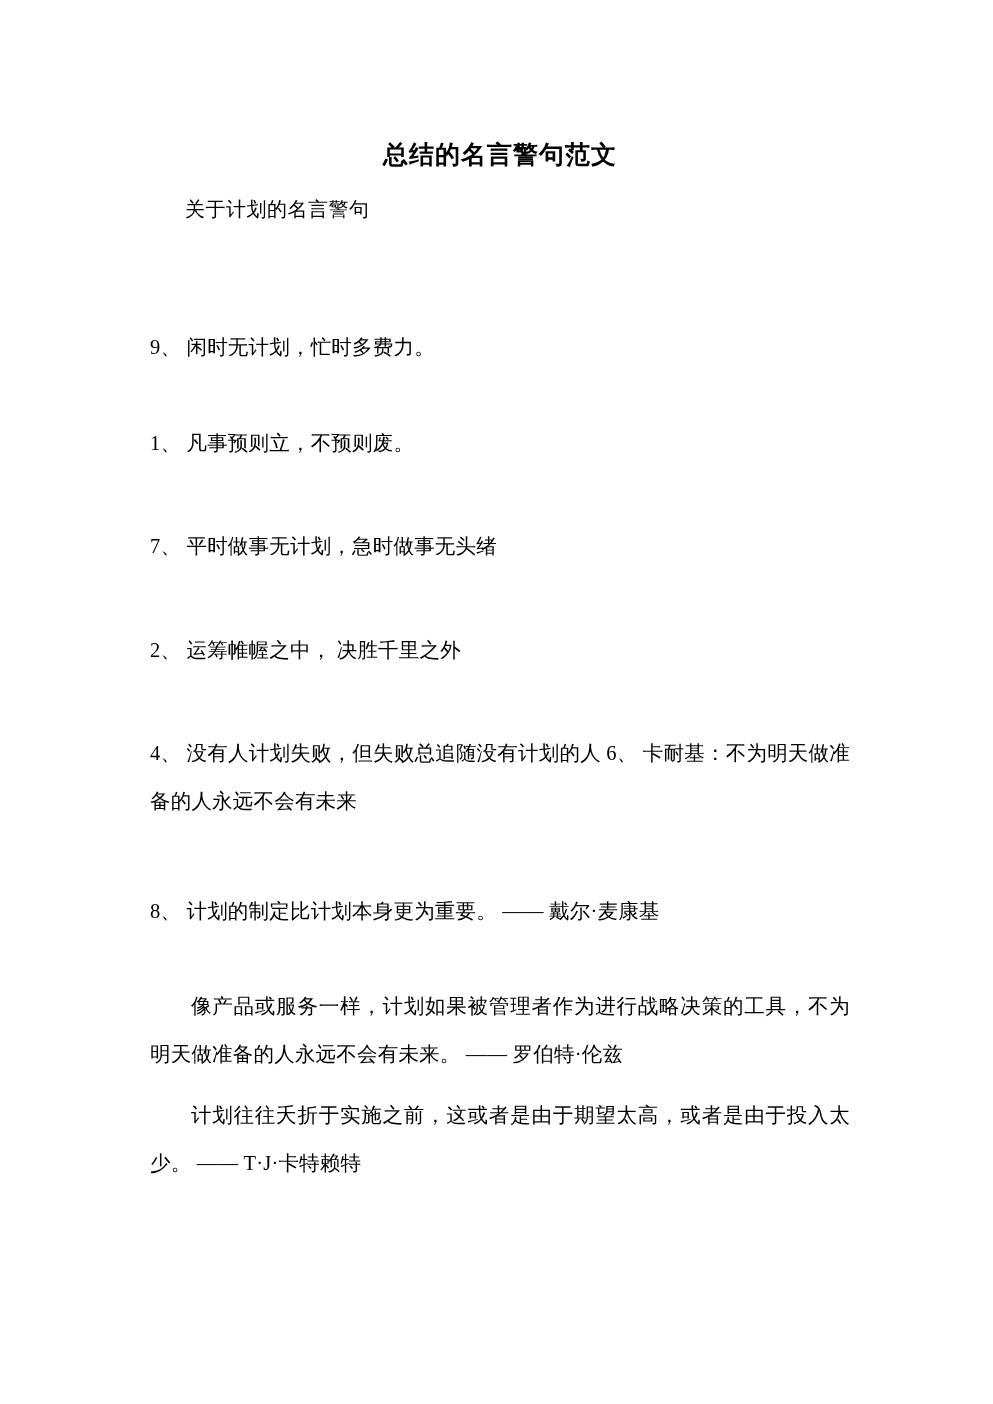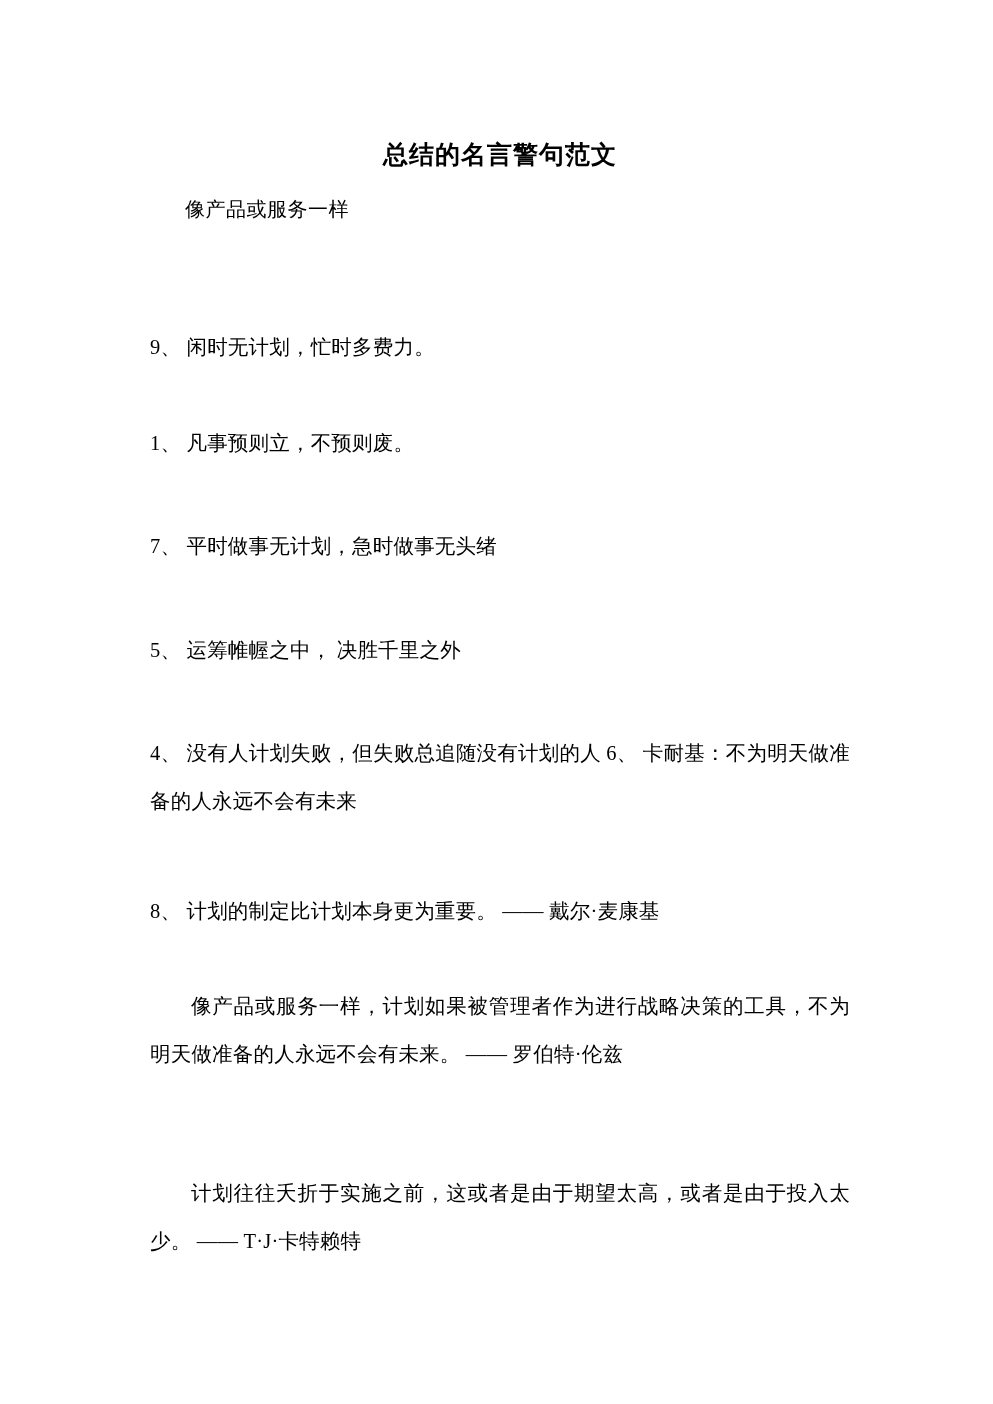--- a/index.html
+++ b/index.html
@@ -69,44 +69,44 @@
     text-justify: inter-ideograph;
   }
 
   .p-item1 { top: 288px; }
   .p-item2 { top: 384px; }
   .p-item3 { top: 487px; }
   .p-item4 { top: 591px; }
   .p-item56 { top: 694px; }
   .p-item7 { top: 852px; }
   .p-quote1 { top: 947px; }
-  .p-quote2 { top: 1134px; }
+  .p-quote2 { top: 1056px; }
 
   .indent2 {
     text-indent: 2em;
   }
 </style>
 </head>
 <body>
 
 <div class="page">
 
   <div class="doc-body">
 
     <h1 class="doc-title">总结的名言警句范文</h1>
 
-    <div class="subtitle">像产品或服务一样</div>
+    <div class="subtitle">关于计划的名言警句</div>
 
     <p class="para p-item1">9、  闲时无计划，忙时多费力。</p>
 
     <p class="para p-item2">1、  凡事预则立，不预则废。</p>
 
     <p class="para p-item3">7、  平时做事无计划，急时做事无头绪</p>
 
-    <p class="para p-item4">5、  运筹帷幄之中， 决胜千里之外</p>
+    <p class="para p-item4">2、  运筹帷幄之中， 决胜千里之外</p>
 
     <p class="para p-item56">4、  没有人计划失败，但失败总追随没有计划的人  6、  卡耐基：不为明天做准备的人永远不会有未来</p>
 
     <p class="para p-item7">8、  计划的制定比计划本身更为重要。  —— 戴尔·麦康基</p>
 
     <p class="para p-quote1 indent2">像产品或服务一样，计划如果被管理者作为进行战略决策的工具，不为明天做准备的人永远不会有未来。  —— 罗伯特·伦兹</p>
 
     <p class="para p-quote2 indent2">计划往往夭折于实施之前，这或者是由于期望太高，或者是由于投入太少。  —— T·J·卡特赖特</p>
 
   </div>

